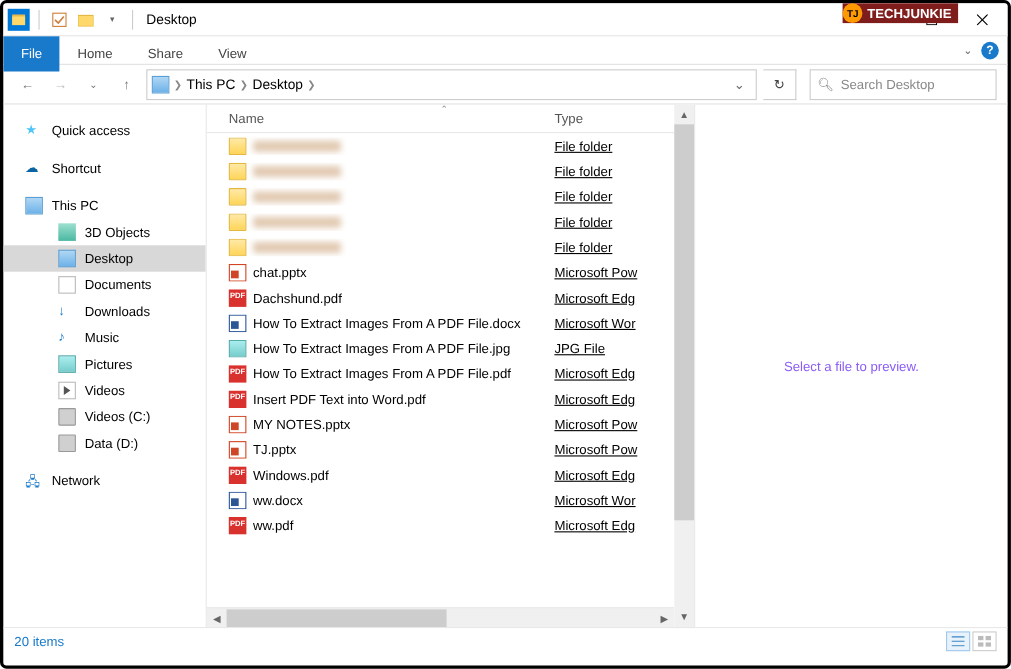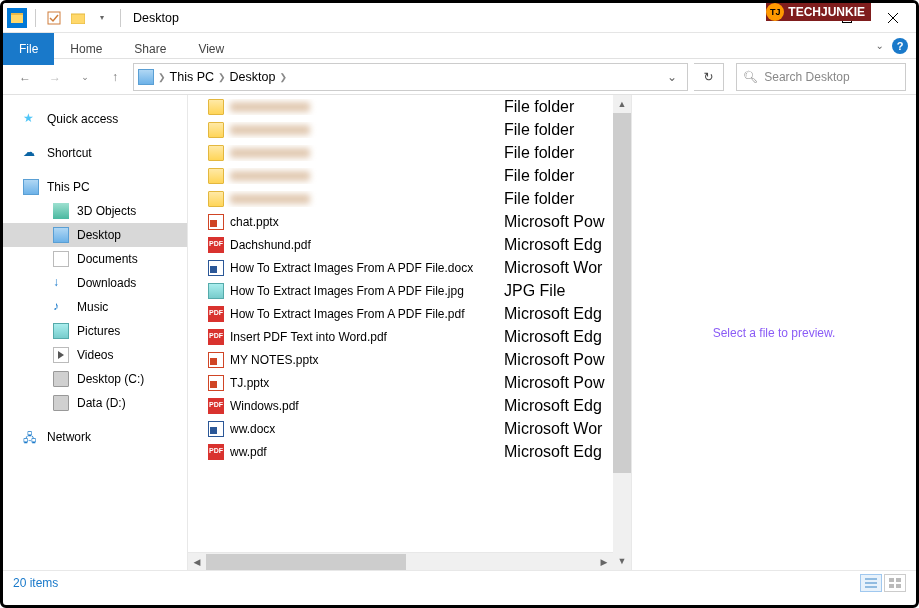--- a/index.html
+++ b/index.html
@@ -37,21 +37,21 @@
 .icon16 { width:16px; height:16px; display:inline-block; flex-shrink:0; }
 .content { flex:1; display:flex; overflow:hidden; }
 .list-area { flex:1; display:flex; flex-direction:column; overflow:hidden; min-width:0;}
 .headers { height:26px; display:flex; align-items:center; border-bottom:1px solid #e8e8e8; color:#555; font-size:12px; }
 .col-name { width:310px; padding-left:20px; }
 .col-type { flex:1; padding-left:6px; }
 .sort-ind { position:absolute; left:50%; top:0; font-size:8px; color:#888; }
 .rows { flex:1; overflow:hidden; }
 .row { height:23px; display:flex; align-items:center; }
 .row .r-name { width:310px; padding-left:20px; display:flex; align-items:center; gap:6px; font-size:12.5px; overflow:hidden; white-space:nowrap; }
-.row .r-type { flex:1; padding-left:6px; color:#000; font-size:16px; overflow:hidden; white-space:nowrap; }
+.row .r-type { flex:1; padding-left:6px; color:#000; font-size:12px; overflow:hidden; white-space:nowrap;text-decoration:underline; }
 .blur { filter:blur(3px); background:rgba(180,120,60,0.4); height:10px; width:80px; border-radius:2px; }
 .hscroll { height:18px; border-top:1px solid #e8e8e8; display:flex; align-items:center; background:#f0f0f0; }
 .hscroll .ar { width:18px; text-align:center; color:#666; font-size:9px; }
 .hscroll .track { flex:1; height:16px; position:relative; }
 .hscroll .thumb { position:absolute; left:0; width:200px; height:16px; background:#cdcdcd; }
 .vscroll { width:18px; background:#f0f0f0; display:flex; flex-direction:column; }
 .vscroll .ar { height:18px; text-align:center; color:#666; font-size:9px; line-height:18px; }
 .vscroll .track { flex:1; position:relative; }
 .vscroll .thumb { position:absolute; top:0; width:18px; height:360px; left:0; background:#cdcdcd; }
 .preview { width:285px; border-left:1px solid #e8e8e8; display:flex; align-items:center; justify-content:center; color:#8b5cf6; font-size:12.5px; }
@@ -203,35 +203,40 @@
     <div class="tree-item child">
         <span class="icon16 i-img"></span>
         <span>Pictures</span>
       </div>
     <div class="tree-item child">
         <span class="icon16 i-vid"></span>
         <span>Videos</span>
       </div>
     <div class="tree-item child">
         <span class="icon16 i-disk"></span>
-        <span>Desktop (C:)</span>
+        <span>Videos (C:)</span>
       </div>
     <div class="tree-item child">
         <span class="icon16 i-disk"></span>
         <span>Data (D:)</span>
       </div>
     <div class="tree-sp"></div>
     <div class="tree-item">
         <span class="icon16 i-net">🖧</span>
         <span>Network</span>
       </div>
   </div>
 
   <div class="content">
     <div class="list-area">
+      <div class="headers" style="position:relative">
+        <div class="col-name">Name</div>
+        <span class="sort-ind">⌃</span>
+        <div class="col-type">Type</div>
+      </div>
       <div class="rows" id="rows">
           <div class="row">
             <div class="r-name">
               <span class="icon16 i-folder"></span>
               <span class="blur"></span>
             </div>
             <div class="r-type">File folder</div>
           </div>
           <div class="row">
             <div class="r-name">

